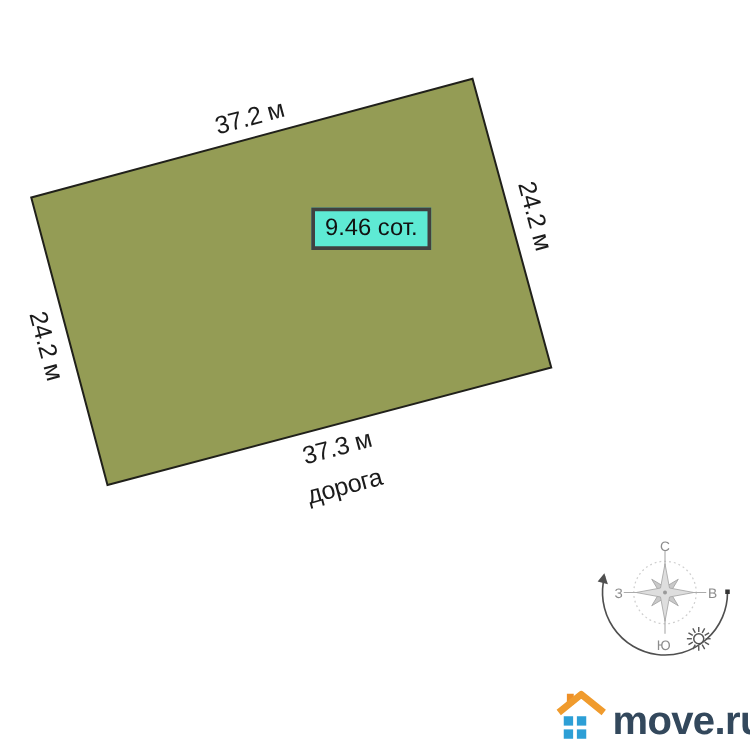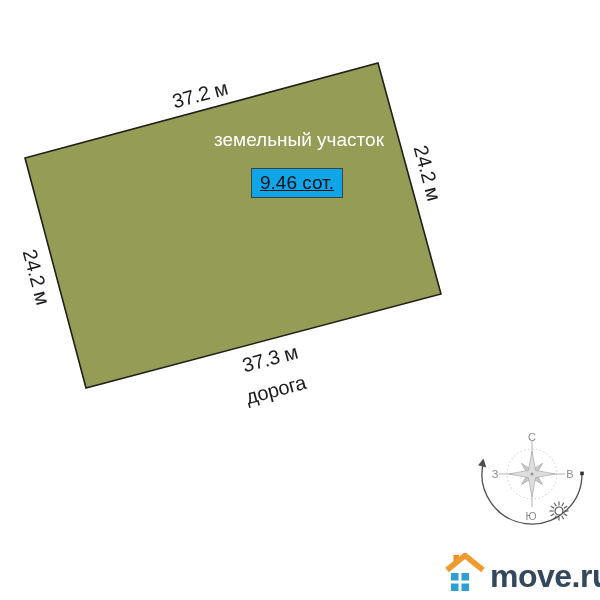--- a/index.html
+++ b/index.html
@@ -34,27 +34,26 @@
     left: 299px; top: 140px;
     transform: translate(-50%,-50%);
     font-size: 19px;
     color: #ffffff;
     white-space: nowrap;
   }
   .area-box {
     position: absolute;
     left: 297px; top: 183px;
     transform: translate(-50%,-50%);
-    background: #0ea5e9;
-    border: 1px solid #404040;
+    background: #5eead4;
+    border: 3px solid #404040;
     padding: 3px 8px;
     font-size: 19px;
     color: #111111;
     white-space: nowrap;
-    text-decoration: underline;
   }
   .logo {
     position: absolute;
     left: 443px; top: 549px;
     display: flex;
     align-items: flex-end;
   }
   .logo-icon { position: relative; width: 44px; height: 44px; }
   .logo-text {
     font-size: 32px;
@@ -80,21 +79,20 @@
   <svg class="layer-svg" width="600" height="600" viewBox="0 0 600 600">
     <polygon points="25,158 378,63 441,294 86,388" stroke="#20201a" stroke-width="1.6" fill="#949c55"></polygon>
   </svg>
 
   <div class="dim-label dim-top">37.2 м</div>
   <div class="dim-label dim-right">24.2 м</div>
   <div class="dim-label dim-left">24.2 м</div>
   <div class="dim-label dim-bottom">37.3 м</div>
   <div class="dim-label dim-road">дорога</div>
 
-  <div class="plot-title">земельный участок</div>
   <div class="area-box">9.46 сот.</div>
 
   <svg class="layer-svg" width="600" height="600" viewBox="0 0 600 600">
     <g transform="translate(532,474)">
       <circle r="25" fill="none" stroke="#cfcfcf" stroke-width="1" stroke-dasharray="1.5 2.4"></circle>
       <line x1="-33" y1="0" x2="33" y2="0" stroke="#ababab" stroke-width="0.9"></line>
       <line x1="0" y1="-33" x2="0" y2="33" stroke="#ababab" stroke-width="0.9"></line>
       <path transform="rotate(45)" d="M 0,-15 L 3,-3 L 15,0 L 3,3 L 0,15 L -3,3 L -15,0 L -3,-3 Z" fill="#c9c9c9" stroke="#a8a8a8" stroke-width="0.7"></path>
       <path d="M 0,-23 L 3.6,-3.6 L 23,0 L 3.6,3.6 L 0,23 L -3.6,3.6 L -23,0 L -3.6,-3.6 Z" fill="#dedede" stroke="#a8a8a8" stroke-width="0.7"></path>
       <circle r="1.6" fill="#9a9a9a"></circle>

